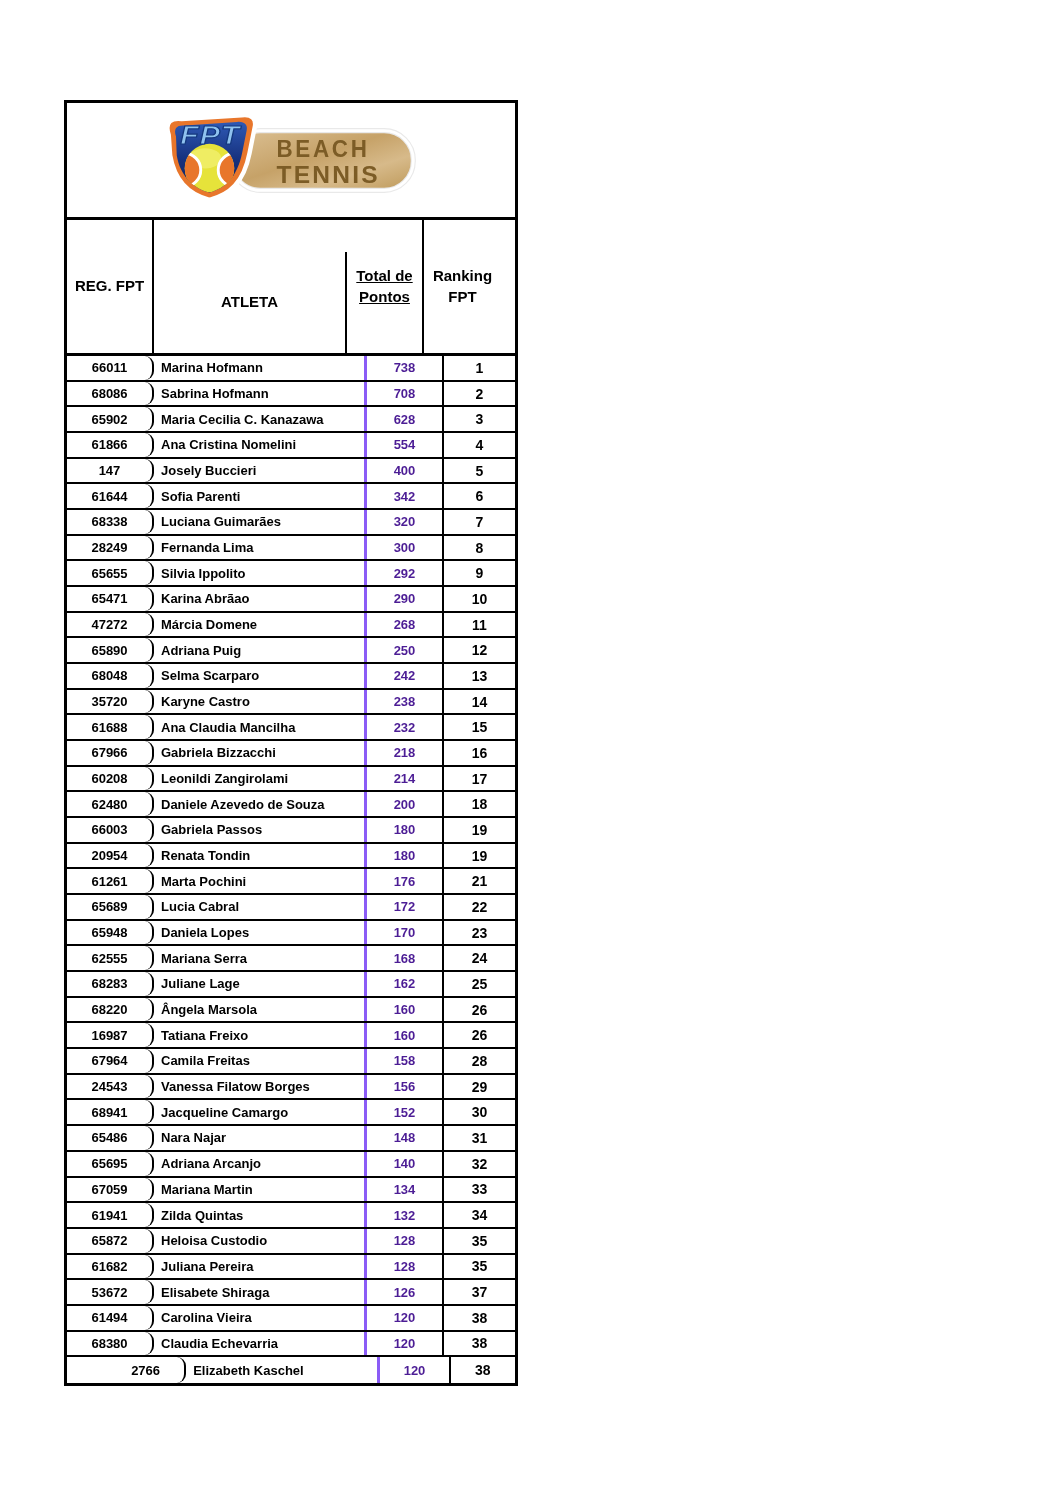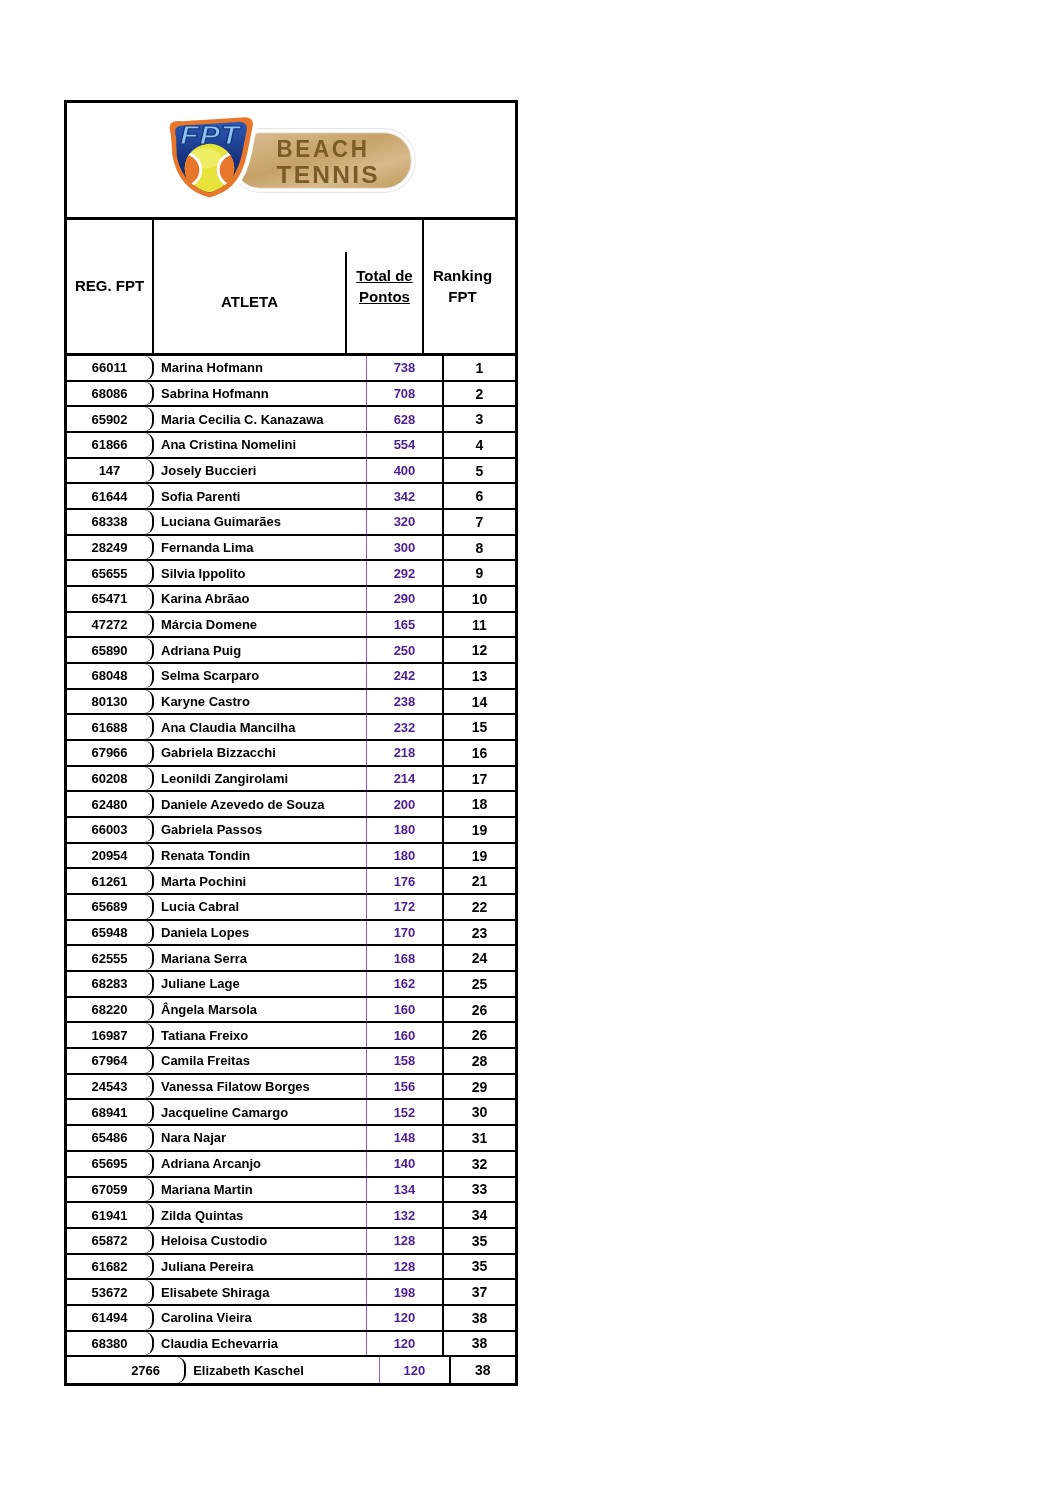--- a/index.html
+++ b/index.html
@@ -28,21 +28,21 @@
   .hcell.c-pts  { width:77px;  border-right:2px solid #000; padding:0 8px;text-decoration:underline; }
   .hcell.c-rank { width:77px;  padding:0 6px; }
   .rows { display:block; }
   .row { display:flex; height:25.68px; border-bottom:2px solid #000; }
   .row:last-child { border-bottom:none;padding-left:40px; }
   .cell {
     display:flex; align-items:center; justify-content:center;
     font-weight:700; font-size:13px; color:#000; overflow:hidden; white-space:nowrap;
   }
   .cell.reg  { width:87px;  border-right:2px solid #000;border-radius:9px; }
-  .cell.name { width:213px; border-right:1px solid #8b5cf6; justify-content:flex-start; padding-left:7px; }
+  .cell.name { width:213px; border-right:3px solid #8b5cf6; justify-content:flex-start; padding-left:7px; }
   .cell.pts  { width:77px;  border-right:2px solid #000; color:#4c1d95; }
   .cell.rank { width:71px;  font-size:14px; }
 </style>
 </head>
 <body>
 
 <div class="sheet">
 
   <div class="logo-cell">
     <svg width="262" height="95" viewBox="0 0 360 130">
@@ -164,40 +164,40 @@
   <div class="row">
     <div class="cell reg">65471</div>
     <div class="cell name">Karina Abrãao</div>
     <div class="cell pts">290</div>
     <div class="cell rank">10</div>
   </div>
 
   <div class="row">
     <div class="cell reg">47272</div>
     <div class="cell name">Márcia Domene</div>
-    <div class="cell pts">165</div>
+    <div class="cell pts">268</div>
     <div class="cell rank">11</div>
   </div>
 
   <div class="row">
     <div class="cell reg">65890</div>
     <div class="cell name">Adriana Puig</div>
     <div class="cell pts">250</div>
     <div class="cell rank">12</div>
   </div>
 
   <div class="row">
     <div class="cell reg">68048</div>
     <div class="cell name">Selma Scarparo</div>
     <div class="cell pts">242</div>
     <div class="cell rank">13</div>
   </div>
 
   <div class="row">
-    <div class="cell reg">80130</div>
+    <div class="cell reg">35720</div>
     <div class="cell name">Karyne Castro</div>
     <div class="cell pts">238</div>
     <div class="cell rank">14</div>
   </div>
 
   <div class="row">
     <div class="cell reg">61688</div>
     <div class="cell name">Ana Claudia Mancilha</div>
     <div class="cell pts">232</div>
     <div class="cell rank">15</div>
@@ -346,21 +346,21 @@
   <div class="row">
     <div class="cell reg">61682</div>
     <div class="cell name">Juliana Pereira</div>
     <div class="cell pts">128</div>
     <div class="cell rank">35</div>
   </div>
 
   <div class="row">
     <div class="cell reg">53672</div>
     <div class="cell name">Elisabete Shiraga</div>
-    <div class="cell pts">198</div>
+    <div class="cell pts">126</div>
     <div class="cell rank">37</div>
   </div>
 
   <div class="row">
     <div class="cell reg">61494</div>
     <div class="cell name">Carolina Vieira</div>
     <div class="cell pts">120</div>
     <div class="cell rank">38</div>
   </div>
 

